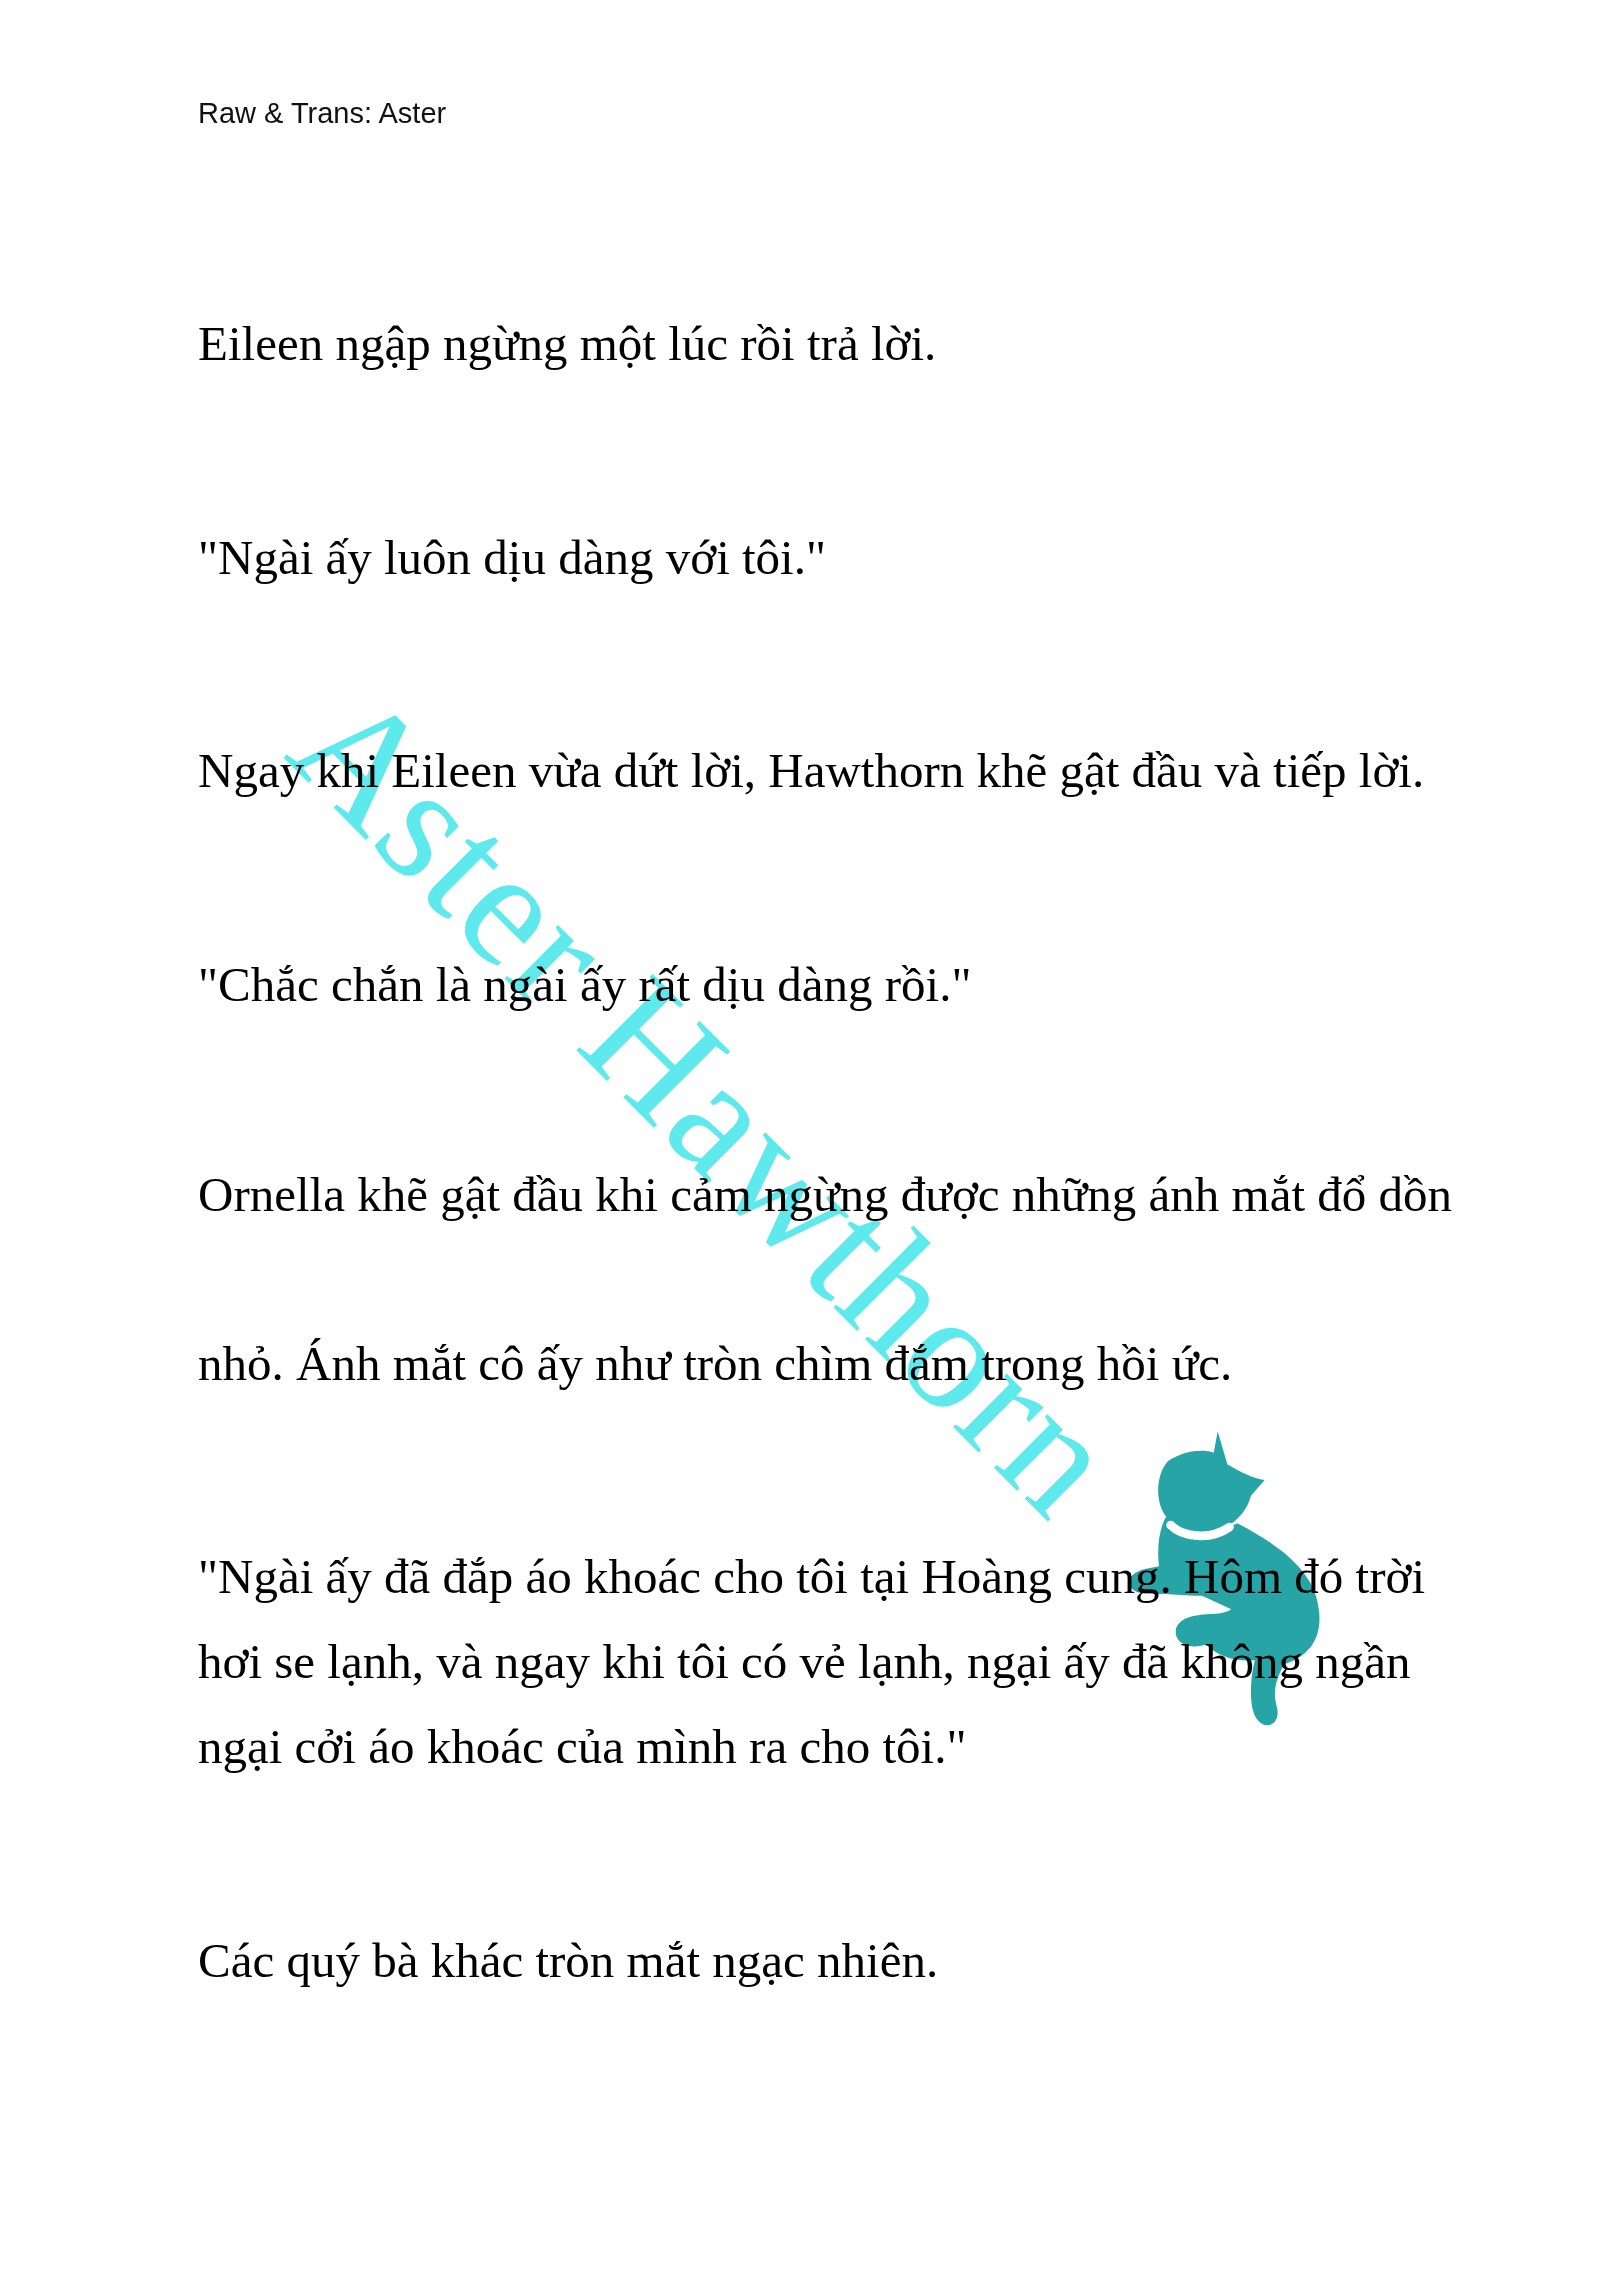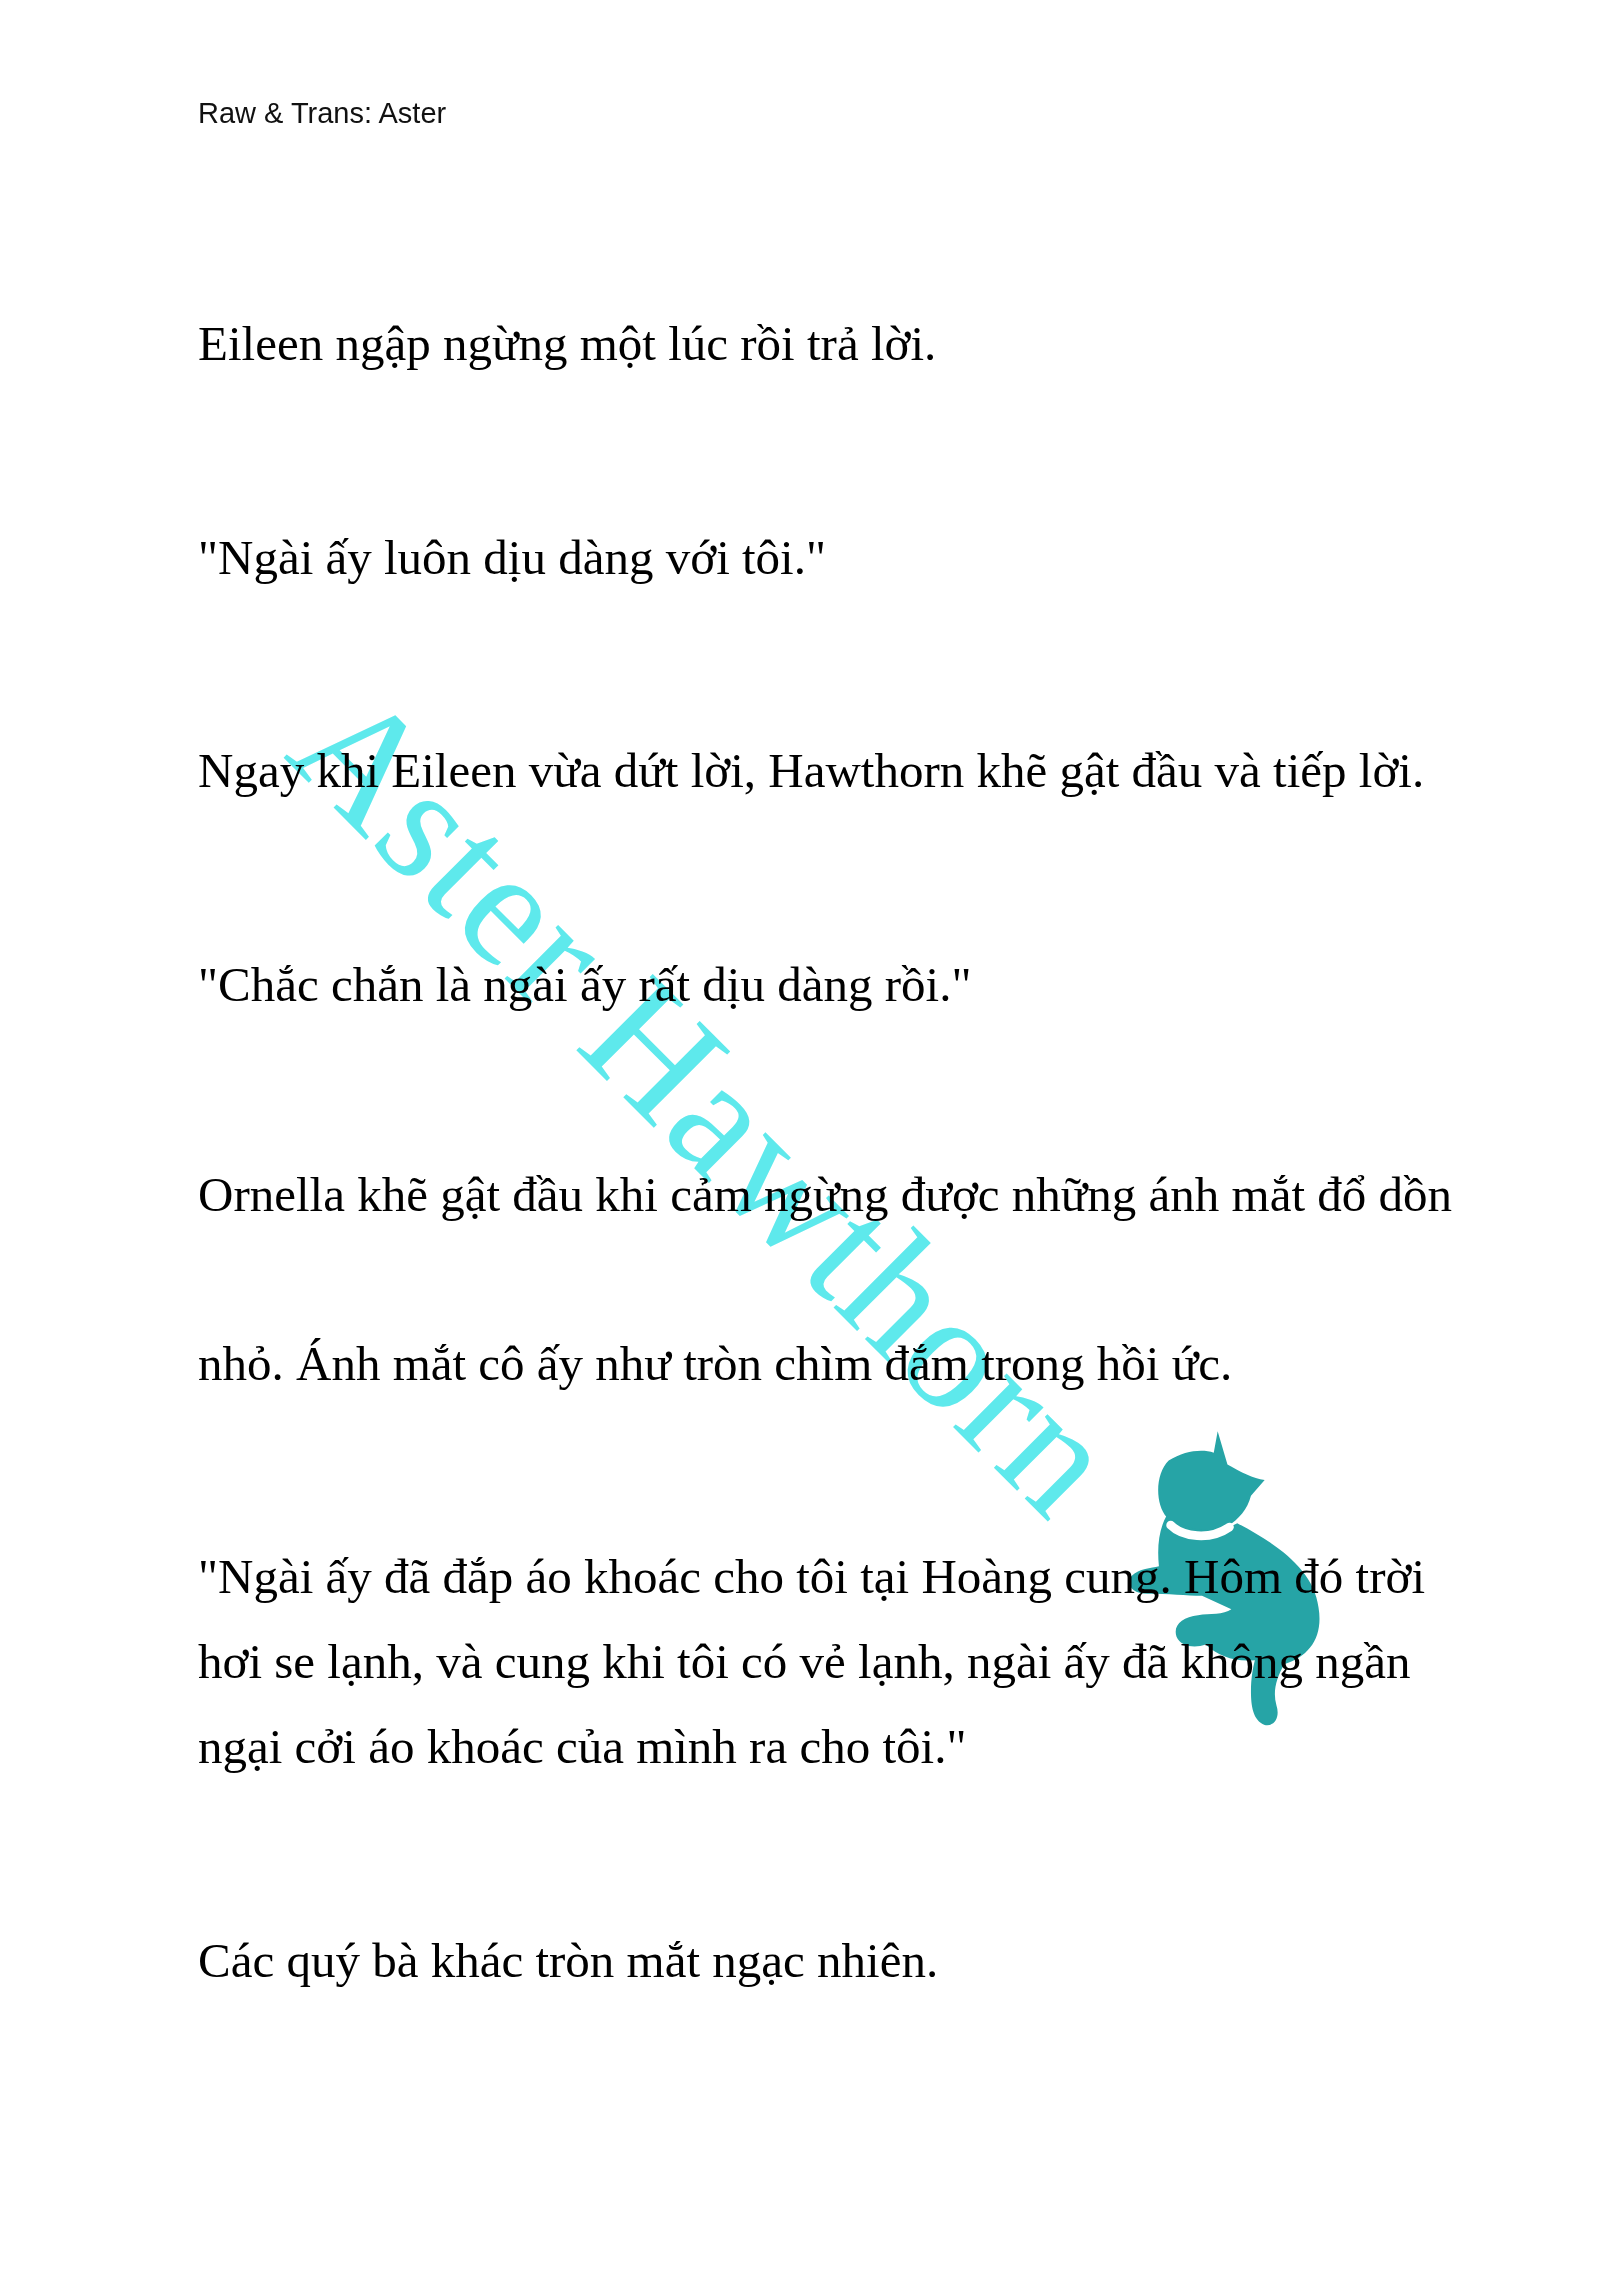--- a/index.html
+++ b/index.html
@@ -86,19 +86,19 @@
   <div class="line" style="top:511px">"Ngài ấy luôn dịu dàng với tôi."</div>
 
   <div class="line" style="top:724px">Ngay khi Eileen vừa dứt lời, Hawthorn khẽ gật đầu và tiếp lời.</div>
 
   <div class="line" style="top:938px">"Chắc chắn là ngài ấy rất dịu dàng rồi."</div>
 
   <div class="line" style="top:1148px">Ornella khẽ gật đầu khi cảm ngừng được những ánh mắt đổ dồn</div>
   <div class="line" style="top:1317px">nhỏ. Ánh mắt cô ấy như tròn chìm đắm trong hồi ức.</div>
 
   <div class="line" style="top:1530px">"Ngài ấy đã đắp áo khoác cho tôi tại Hoàng cung. Hôm đó trời</div>
-  <div class="line" style="top:1615px">hơi se lạnh, và cung khi tôi có vẻ lạnh, ngài ấy đã không ngần</div>
+  <div class="line" style="top:1615px">hơi se lạnh, và ngay khi tôi có vẻ lạnh, ngại ấy đã không ngần</div>
   <div class="line" style="top:1914px">Các quý bà khác tròn mắt ngạc nhiên.</div>
 
   <div class="line" style="top:1700px">ngại cởi áo khoác của mình ra cho tôi."</div>
 
 </div>
 
 
 </body></html>

